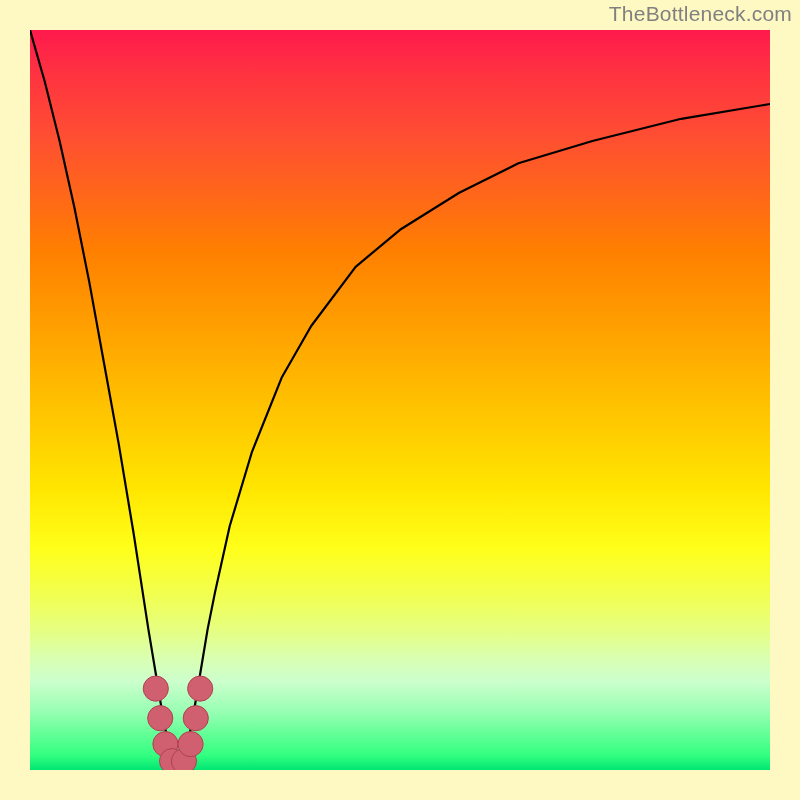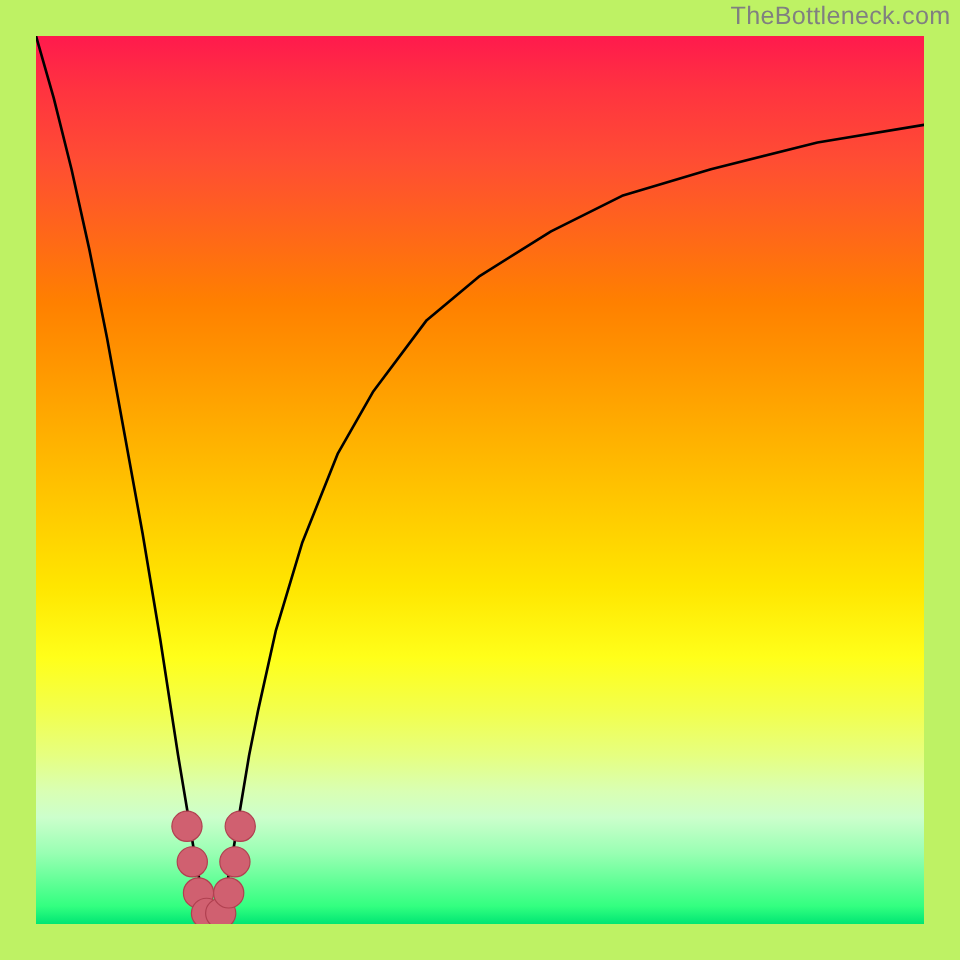--- a/index.html
+++ b/index.html
@@ -7,21 +7,21 @@
     padding: 0;
     width: 800px;
     height: 800px;
     overflow: hidden;
     font-family: Arial, Helvetica, sans-serif;
   }
   .frame {
     position: relative;
     width: 800px;
     height: 800px;
-    background: #bef264;
+    background: #fef9c3;
   }
   .plot-area {
     position: absolute;
     left: 30px;
     top: 30px;
     width: 740px;
     height: 740px;
     background: linear-gradient(to bottom,
       #ff1a4d 0%,
       #ff3340 6%,

